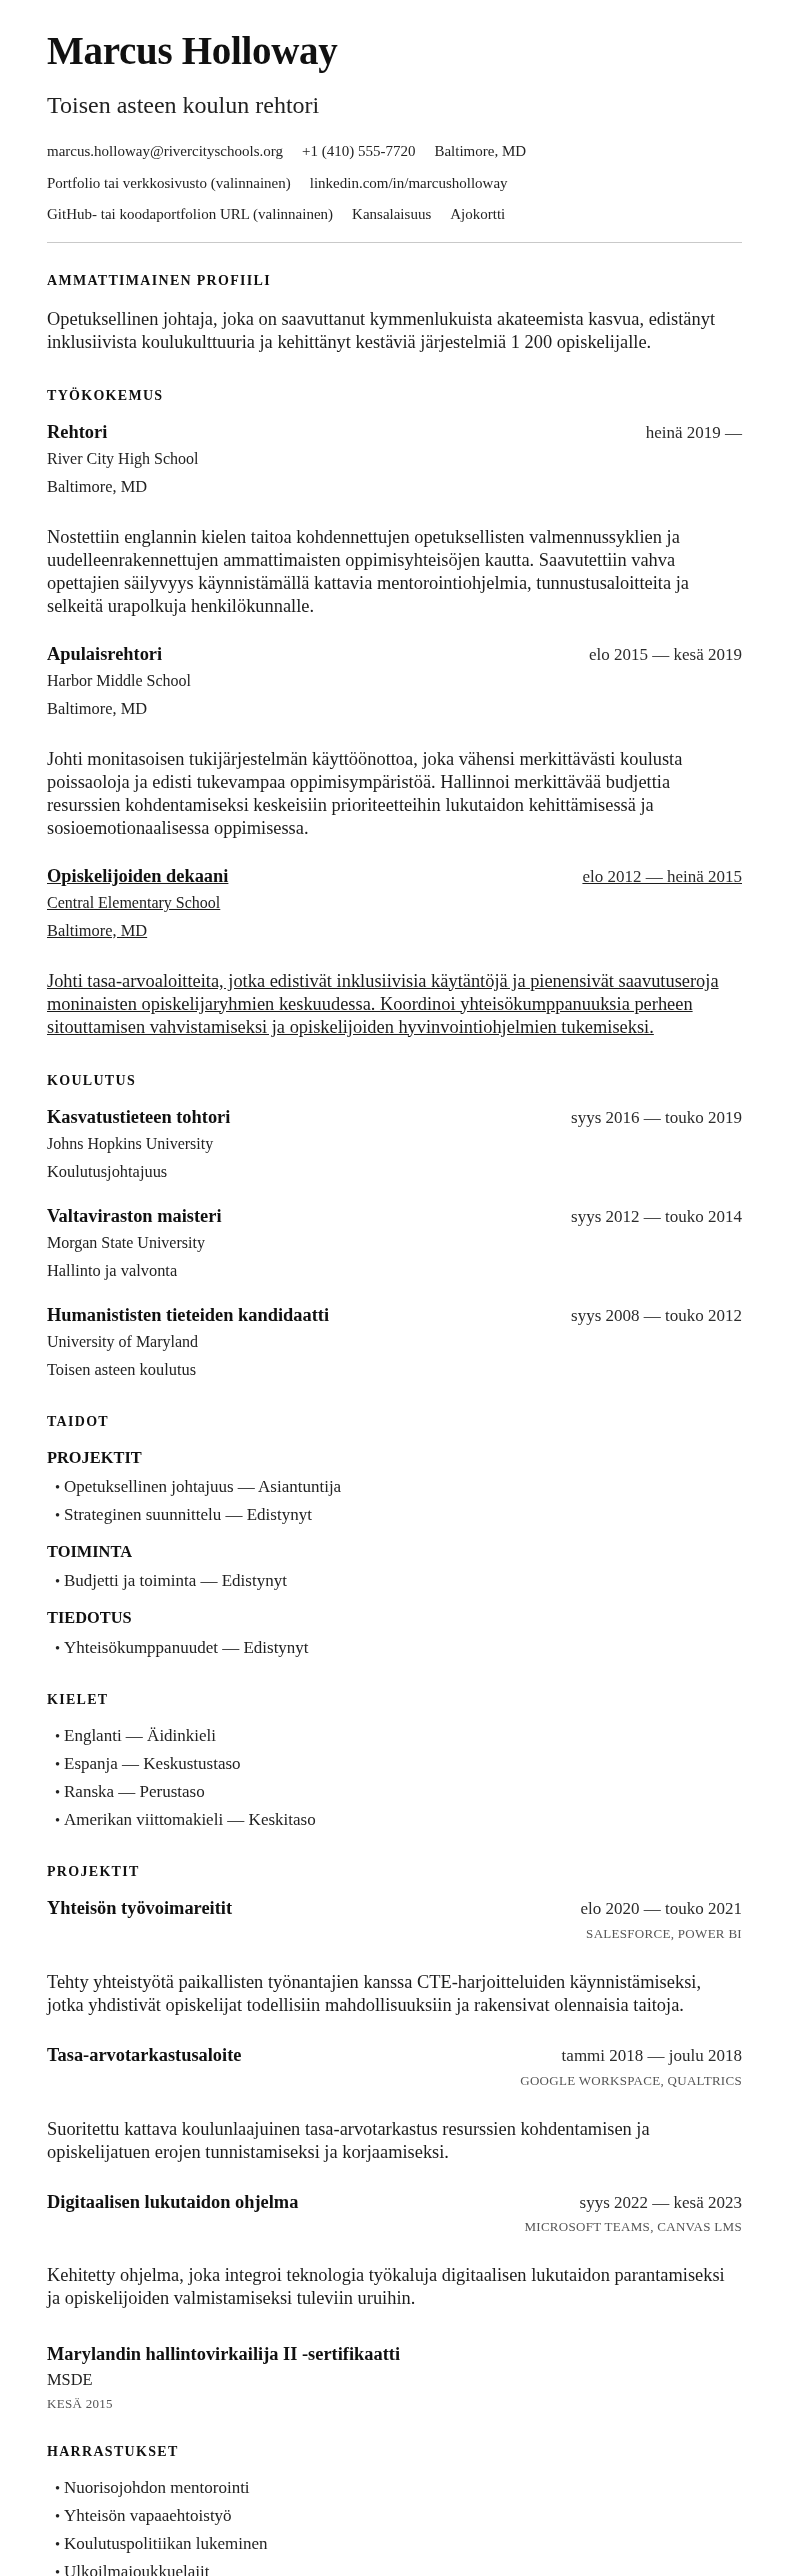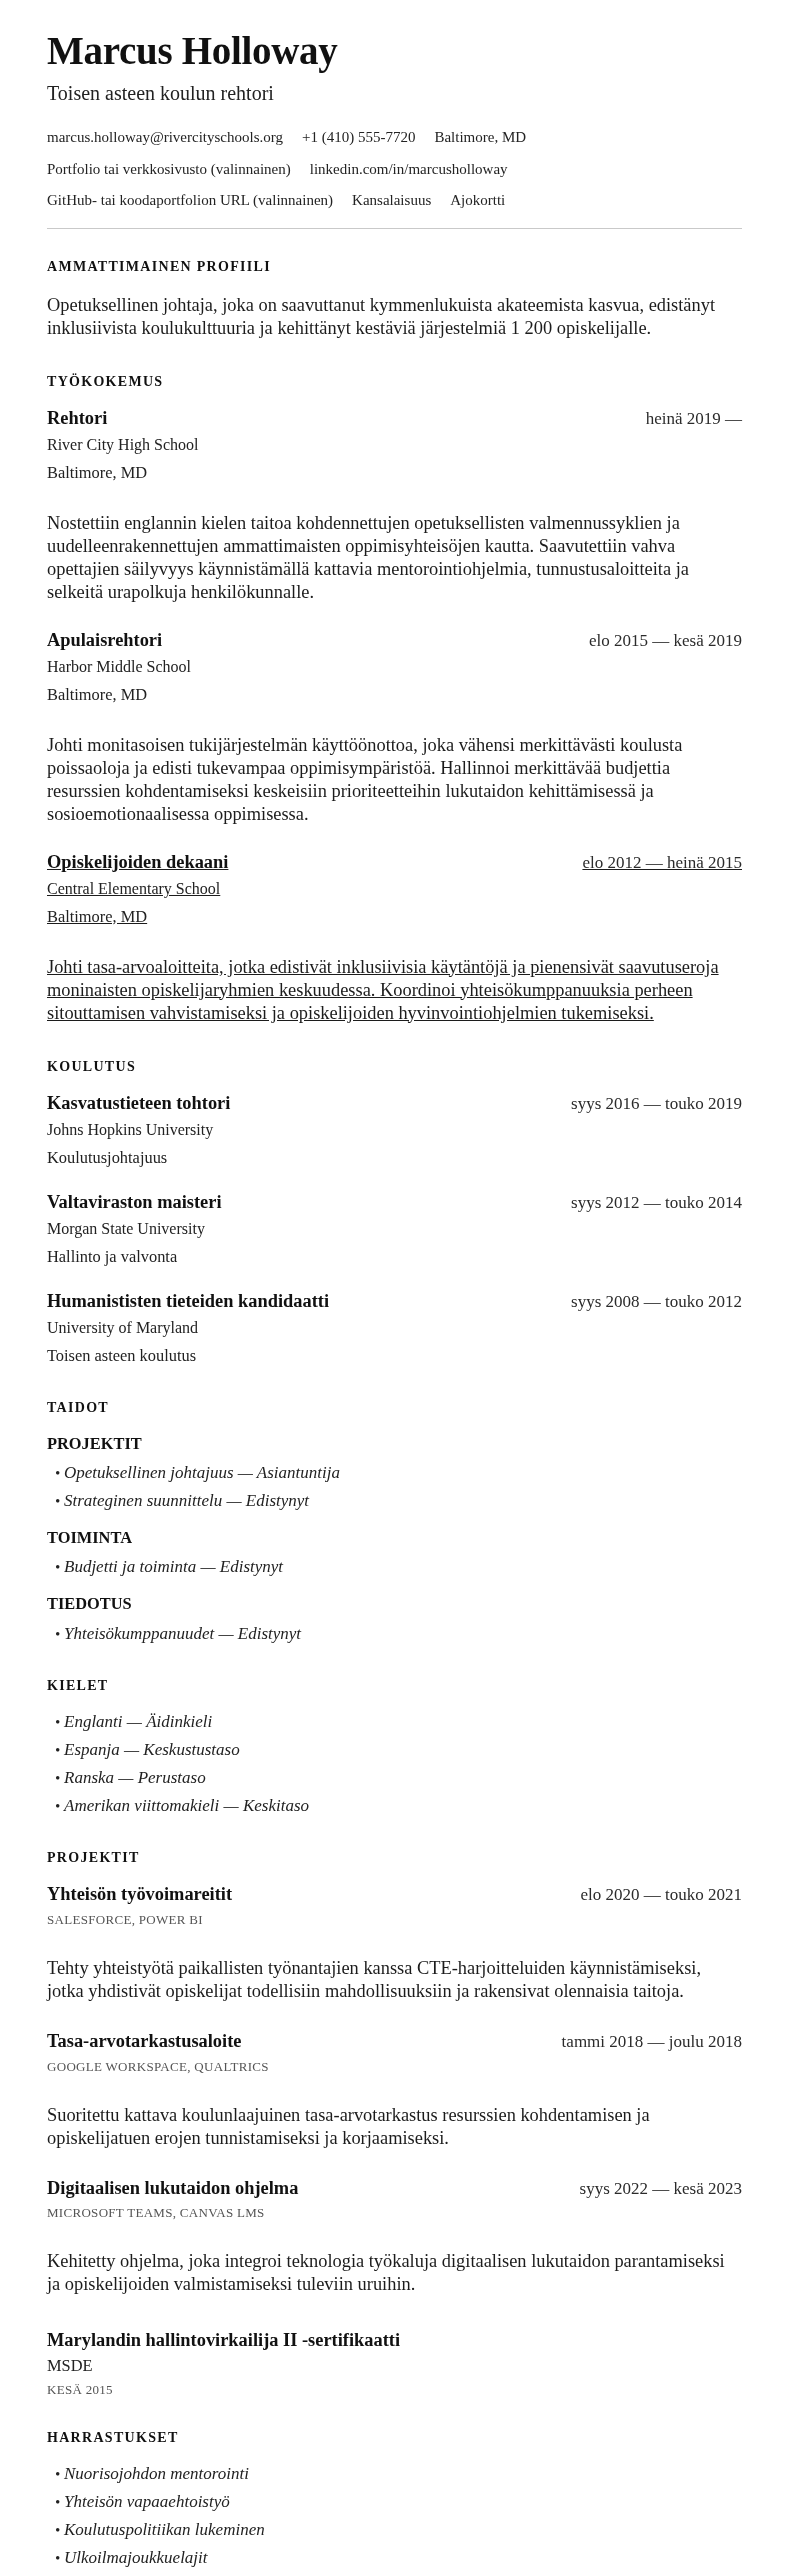--- a/index.html
+++ b/index.html
@@ -7,21 +7,21 @@
   }
   *{margin:0;padding:0;box-sizing:border-box;}
   html,body{background:var(--bg);}
   body{
     width:789px;height:2576px;overflow:hidden;
     padding:30px 47px 0 47px;
     font-family:"Liberation Serif","DejaVu Serif",serif;
     color:var(--text);
   }
   .name{font-size:39px;font-weight:700;line-height:1.1;color:var(--heading);letter-spacing:-0.3px;}
-  .subtitle{font-size:20px;margin-top:9px;color:#222;}
+  .subtitle{font-size:24px;margin-top:19px;color:#222;}
   .contact{margin-top:22.3px;font-size:15px;color:#232323;}
   .contact-row{display:flex;gap:19px;line-height:21px;margin-bottom:10.5px;}
   .divider{border:none;border-top:0.7px solid var(--divider);margin-top:17px;}
   .section{margin-top:34px;}
   .section-heading{
     font-size:14px;font-weight:700;letter-spacing:1.3px;color:var(--heading);
     margin-bottom:18.4px;
   }
   .para{font-size:18.4px;line-height:23px;color:var(--text);}
   .entry{margin-bottom:26px;}
@@ -30,31 +30,31 @@
   .entry-title{font-size:18.4px;font-weight:700;color:var(--heading);}
   .entry-dates{font-size:17px;color:#2b2b2b;white-space:nowrap;}
   .entry-sub{font-size:16px;margin-top:5.3px;color:#222;line-height:21px;}
   .entry-sub2{font-size:16.4px;margin-top:6.6px;color:#222;line-height:21px;}
   .entry-desc{margin-top:29px;font-size:18.4px;line-height:23px;}
   .edu-entry{margin-bottom:24px;}
   .edu-entry:last-child{margin-bottom:0;}
   .skill-group{margin-bottom:17px;}
   .skill-group:last-child{margin-bottom:8px;}
   .group-heading{font-size:16.4px;font-weight:700;color:var(--heading);}
-  ul.dotlist{list-style:none;margin-top:9.2px;font-style:italic;}
+  ul.dotlist{list-style:none;margin-top:9.2px;}
   ul.dotlist li{
     position:relative;padding-left:17px;font-size:17px;line-height:20px;margin-bottom:8px;color:#222;
   }
   ul.dotlist li:last-child{margin-bottom:0;}
   ul.dotlist li::before{
     content:"•";position:absolute;left:8px;top:0;font-size:14.5px;color:#222;
   }
   .proj-entry{margin-bottom:28px;}
   .proj-entry:last-child{margin-bottom:0;}
-  .tools{margin-top:6.6px;font-size:13px;letter-spacing:0.3px;color:var(--muted);}
+  .tools{margin-top:6.6px;font-size:13px;letter-spacing:0.3px;color:var(--muted);text-align:right;}
   .cert-name{font-size:18.4px;font-weight:700;color:var(--heading);}
   .cert-issuer{font-size:16.4px;margin-top:4px;color:#222;line-height:21px;}
   .cert-date{font-size:13px;margin-top:5.3px;letter-spacing:0.3px;color:var(--muted);}
 </style>
 </head>
 <body>
 
 <header>
   <h1 class="name">Marcus Holloway</h1>
   <div class="subtitle">Toisen asteen koulun rehtori</div>

